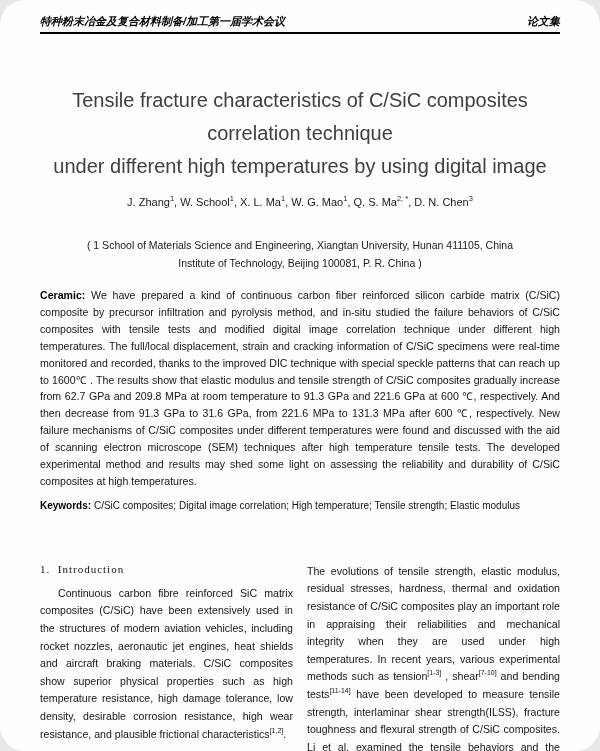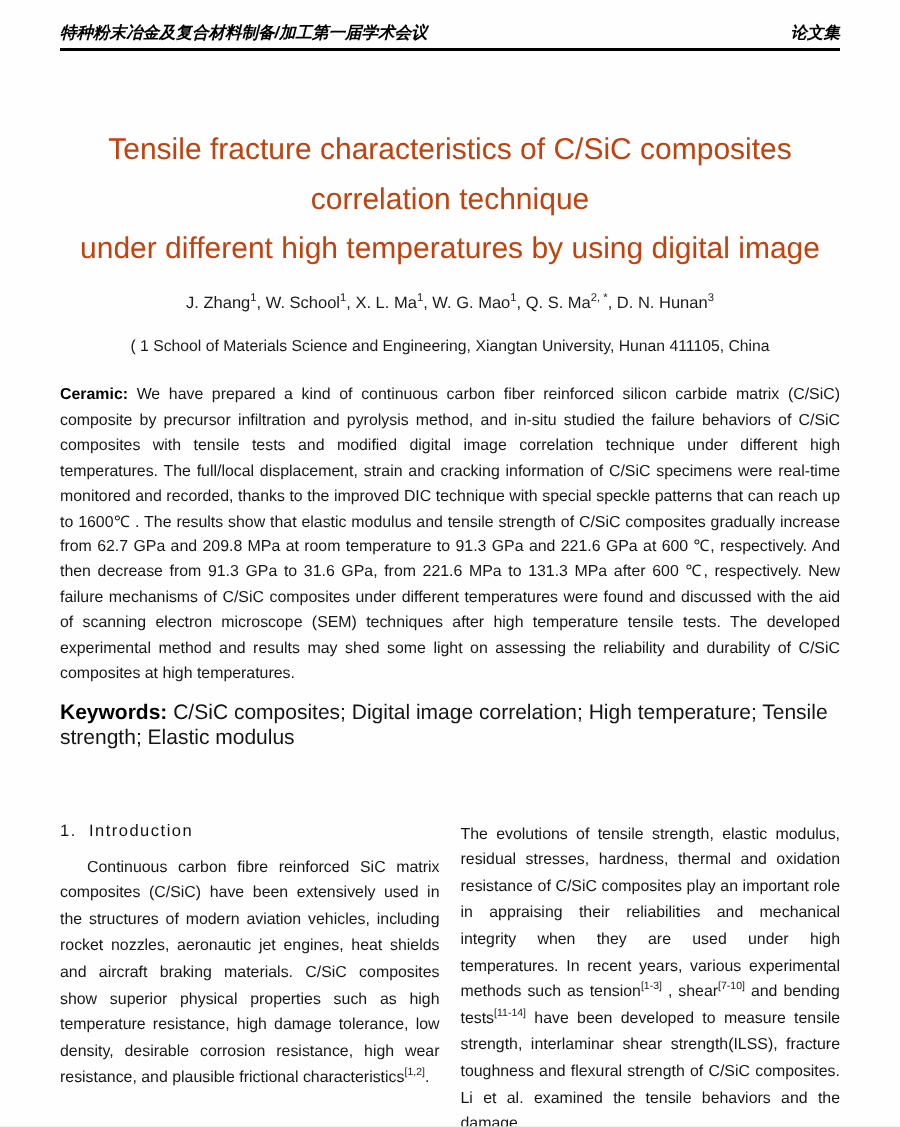--- a/index.html
+++ b/index.html
@@ -7,20 +7,21 @@
     position: relative;
     width: 600px;
     height: 751px;
     margin: 0 auto;
     background: #fefefe;
     color: #141414;
     font-family: "Liberation Sans", sans-serif;
     overflow: hidden;
     box-sizing: border-box;
     padding: 14px 40px 0 40px;
+    border-radius: 25px;
   }
   
   .header-row {
     display: flex;
     justify-content: space-between;
     align-items: flex-end;
     font-size: 11px;
     font-weight: bold;
     font-style: italic;
     color: #000;
@@ -29,63 +30,63 @@
     border-bottom: 2.5px solid #000;
     margin-top: 3px;
   }
   
   .title {
     margin: 50px 0 0 0;
     font-size: 20px;
     font-weight: 400;
     line-height: 33px;
     text-align: center;
-    color: #c2410c;
+    color: #404040;
   }
   .title .tline { display: block; }
   
   .authors {
     margin-top: 13px;
     text-align: center;
     font-size: 11px;
     color: #1a1a1a;
   }
   .authors sup { font-size: 7.5px; }
   
   .affil {
-    margin-top: 14px;
+    margin-top: 28px;
     text-align: center;
     font-size: 10.5px;
     line-height: 18px;
     color: #1a1a1a;
   }
   
   .abstract {
     margin: 15px 0 0 0;
     font-size: 10.6px;
     line-height: 16.9px;
     text-align: justify;
     color: #161616;
   }
   .abstract b, .keywords b { color: #000; }
   .keywords {
     margin: 8px 0 0 0;
-    font-size: 14px;
+    font-size: 10px;
     line-height: 16.9px;
     text-align: left;
   }
   
   .columns {
     display: flex;
     gap: 14px;
     margin-top: 48px;
   }
   .col { flex: 1 1 0; min-width: 0; }
   .sec-heading {
-    font-family: Liberation Sans, sans-serif;
+    font-family: Liberation Serif, serif;
     font-size: 11px;
     letter-spacing: 1px;
     white-space: pre;
     color: #111;
   }
   .para {
     margin: 10px 0 0 0;
     font-size: 10.6px;
     line-height: 17.6px;
     text-align: justify;
@@ -108,25 +109,26 @@
     <div class="header-rule"></div>
   </div>
 
   <h1 class="title">
     <span class="tline">Tensile fracture characteristics of C/SiC composites</span>
     <span class="tline">correlation technique</span>
     <span class="tline">under different high temperatures by using digital image</span>
   </h1>
 
   <div class="authors">
-    <span><span>J. Zhang</span><sup>1</sup></span><span><span>, W. School</span><sup>1</sup></span><span><span>, X. L. Ma</span><sup>1</sup></span><span><span>, W. G. Mao</span><sup>1</sup></span><span><span>, Q. S. Ma</span><sup>2, *</sup></span><span><span>, D. N. Hunan</span><sup>3</sup></span>
+    <span><span>J. Zhang</span><sup>1</sup></span><span><span>, W. School</span><sup>1</sup></span><span><span>, X. L. Ma</span><sup>1</sup></span><span><span>, W. G. Mao</span><sup>1</sup></span><span><span>, Q. S. Ma</span><sup>2, *</sup></span><span><span>, D. N. Chen</span><sup>3</sup></span>
   </div>
 
   <div class="affil">
     <div class="affil-line">( 1 School of Materials Science and Engineering, Xiangtan University, Hunan 411105, China</div>
+    <div class="affil-line">Institute of Technology, Beijing 100081, P. R. China )</div>
   </div>
 
   <p class="abstract">
     <b>Ceramic:</b>
     <span>We have prepared a kind of continuous carbon fiber reinforced silicon carbide matrix (C/SiC) composite by precursor infiltration and pyrolysis method, and in-situ studied the failure behaviors of C/SiC composites with tensile tests and modified digital image correlation technique under different high temperatures. The full/local displacement, strain and cracking information of C/SiC specimens were real-time monitored and recorded, thanks to the improved DIC technique with special speckle patterns that can reach up to 1600℃ . The results show that elastic modulus and tensile strength of C/SiC composites gradually increase from 62.7 GPa and 209.8 MPa at room temperature to 91.3 GPa and 221.6 GPa at 600 ℃, respectively. And then decrease from 91.3 GPa to 31.6 GPa, from 221.6 MPa to 131.3 MPa after 600 ℃, respectively. New failure mechanisms of C/SiC composites under different temperatures were found and discussed with the aid of scanning electron microscope (SEM) techniques after high temperature tensile tests. The developed experimental method and results may shed some light on assessing the reliability and durability of C/SiC composites at high temperatures.</span>
   </p>
 
   <p class="keywords">
     <b>Keywords:</b>
     <span>C/SiC composites; Digital image correlation; High temperature; Tensile strength; Elastic modulus</span>

